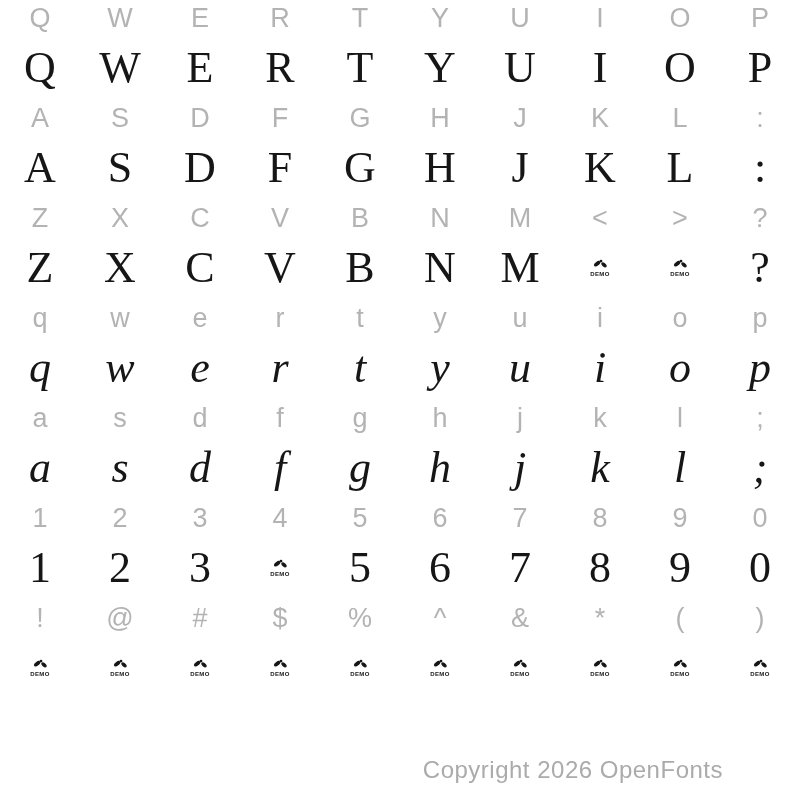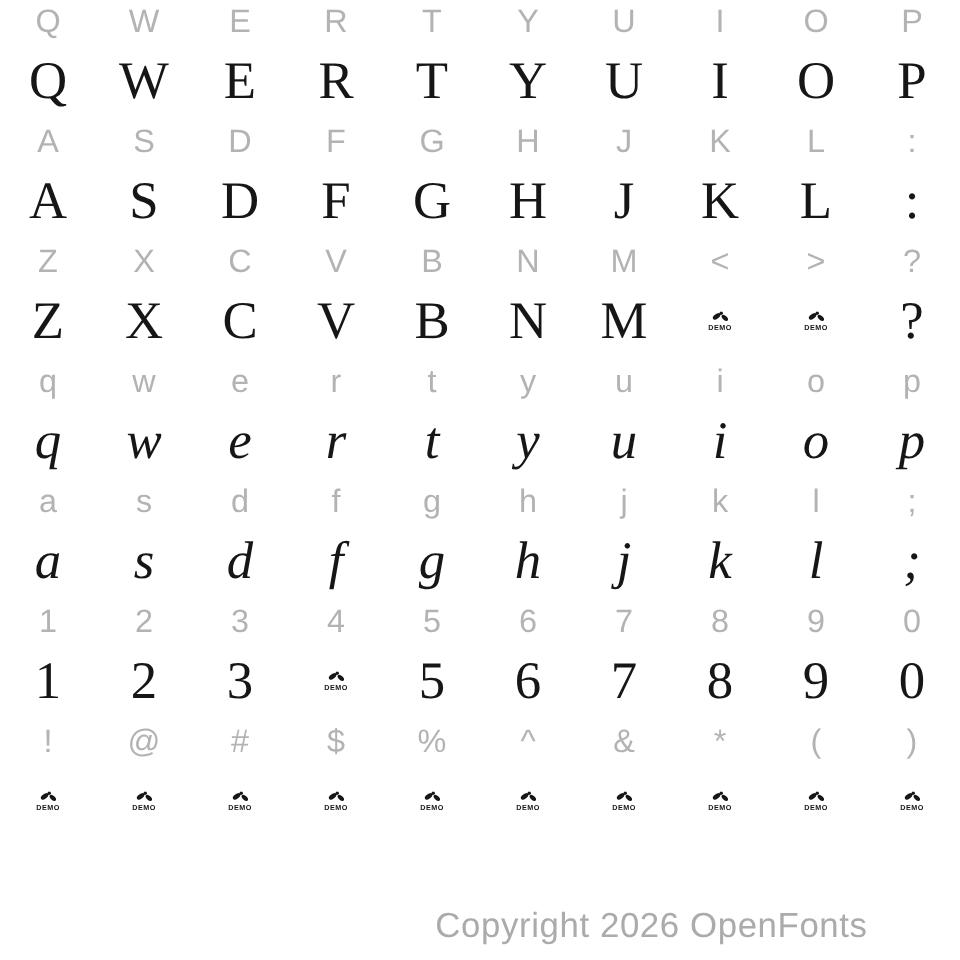--- a/index.html
+++ b/index.html
@@ -56,21 +56,21 @@
     font-weight: bold;
     letter-spacing: 0.4px;
     line-height: 1;
     color: var(--glyph-black, #161616);
   }
   .copyright {
     position: absolute;
     top: 756px;
     right: 77px;
     font-family: "Liberation Sans", sans-serif;
-    font-size: 29px;
+    font-size: 24px;
     letter-spacing: 0.5px;
     color: var(--copyright-gray, #ababab);
     white-space: nowrap;
   }
 </style>
 </head>
 <body style="--ref-gray: #b3b3b3; --glyph-black: #161616; --copyright-gray: #ababab; background: rgb(255, 255, 255);">
 
 <div class="glyph-grid" id="glyph-grid">
     <span class="cell ref">Q</span>

